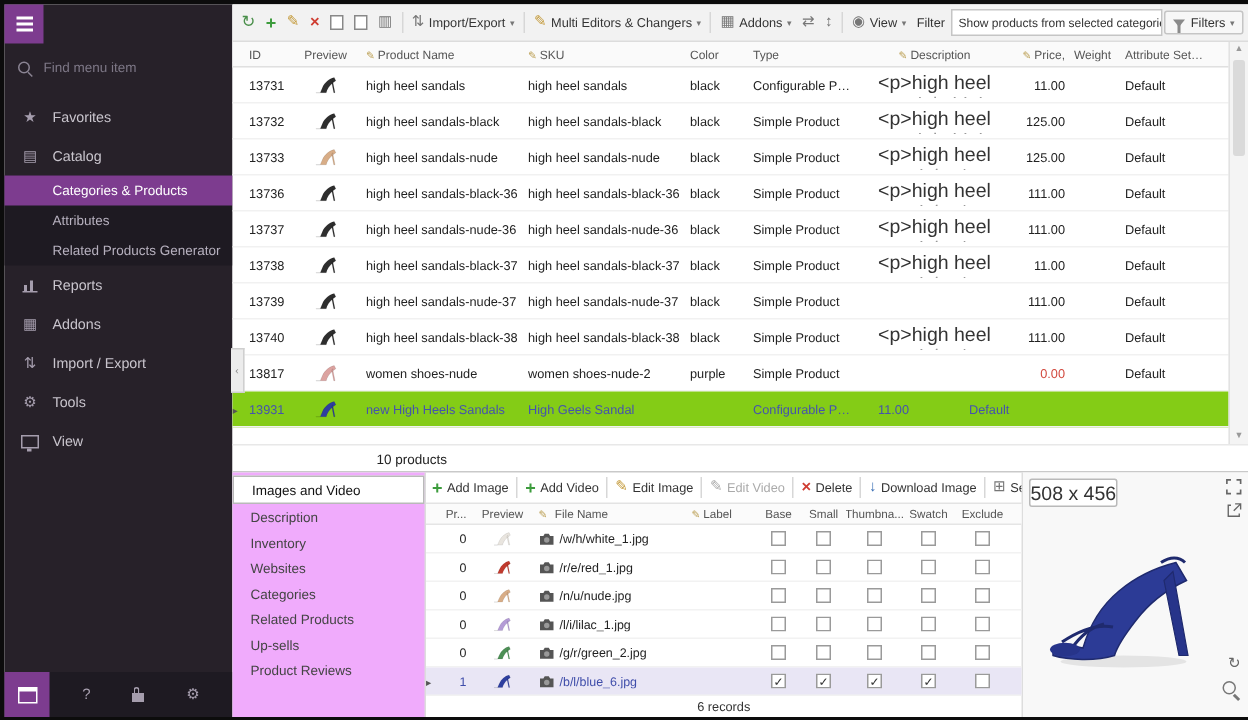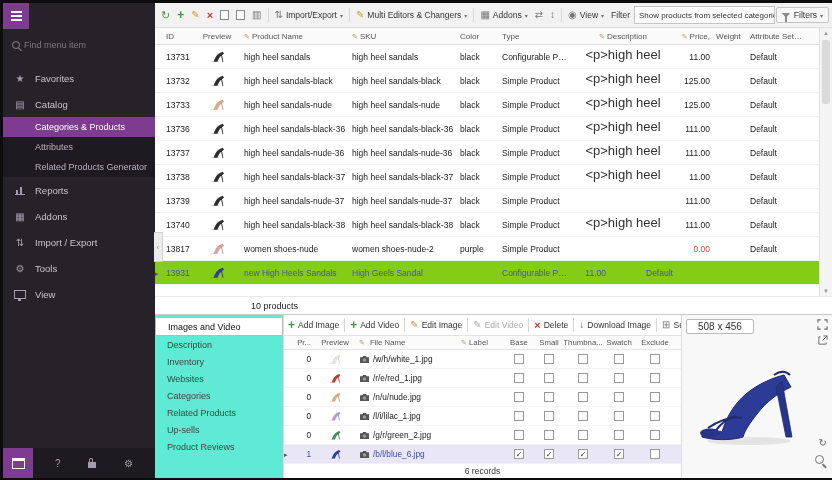--- a/index.html
+++ b/index.html
@@ -7,21 +7,21 @@
        font-family:"Liberation Sans",sans-serif;overflow:hidden;position:relative}
   .app{width:100%;height:100%;display:flex;background:#fff}
   button{background:none;border:none;padding:0;margin:0;font:inherit;color:inherit;display:inline-flex;align-items:center;gap:3px;cursor:pointer}
   .c{padding:0 3px;overflow:hidden;white-space:nowrap;text-overflow:ellipsis;flex-shrink:0;box-sizing:border-box}
 
   
   .sidebar{width:152px;min-width:152px;background:#272129;color:#c9c5cd;font-size:9.5px;display:flex;flex-direction:column}
   .sb-top{height:26px;display:flex;align-items:center}
   .sb-burger{width:26px;height:26px;background:#7d3c8f;justify-content:center}
   .i-burger{width:11px;height:1.5px;background:#fff;box-shadow:0 4px 0 #fff,0 -4px 0 #fff;display:block}
-  .sb-search{height:24px;display:flex;align-items:center;gap:2px;padding:0 9px;margin-top:4px}
+  .sb-search{height:24px;display:flex;align-items:center;gap:7px;padding:0 9px;margin-top:4px}
   .i-search{width:6px;height:6px;border:1.3px solid #8b8493;border-radius:50%;position:relative;flex-shrink:0}
   .i-search::after{content:"";position:absolute;right:-3px;bottom:-2px;width:4px;height:1.3px;background:#8b8493;transform:rotate(45deg)}
   .sb-search-input{background:transparent;border:none;outline:none;color:#c9c5cd;font-size:9px;width:100px}
   .sb-search-input::placeholder{color:#7e7887}
   .sb-menu{margin-top:8px;display:flex;flex-direction:column}
   .sb-item{height:26px;display:flex;align-items:center;gap:9px;padding:0 11px;cursor:pointer}
   .sb-item .ico{width:12px;display:flex;justify-content:center;color:#a59dad;font-size:10px;flex-shrink:0}
   .sb-subwrap{background:#1e1a22}
   .sb-sub{height:20px;display:flex;align-items:center;padding-left:32px;font-size:9px;color:#b7b1bf;cursor:pointer}
   .sb-sub.active{background:#7d3c8f;color:#fff}
@@ -89,21 +89,21 @@
   .shoe{width:17px;height:17px}
   .shoe path{stroke:#00000026;stroke-width:0.8}
   .vscroll{position:absolute;right:0;top:0;bottom:0;width:12px;background:#f4f4f4;border-left:1px solid #e2e2e2}
   .varrow{height:10px;display:flex;align-items:center;justify-content:center;font-size:6px;color:#999}
   .varrow.down{position:absolute;bottom:0;left:0;right:0}
   .vthumb{position:absolute;top:12px;left:2px;right:2px;height:64px;background:#dadada;border-radius:2px}
   .pfooter{height:17px;min-height:17px;display:flex;align-items:center;font-size:9px;color:#222;padding-left:96px}
 
   
   .bottom{flex:1;display:flex;border-top:1px solid #c9c9c9;min-height:0}
-  .tabs{width:128px;min-width:128px;background:#5eead4;border-right:1px solid #ddd;padding-top:2px}
+  .tabs{width:128px;min-width:128px;background:#f0abfc;border-right:1px solid #ddd;padding-top:2px}
   .tab{height:17px;display:flex;align-items:center;padding-left:12px;font-size:9px;color:#444;cursor:pointer}
   .tab[data-active="true"]{background:#fff;border:1px solid #b9b9b9;color:#111}
   .mid{flex:1;display:flex;flex-direction:column;min-width:0;border-right:1px solid #ddd}
   .dtoolbar{display:flex;align-items:center;gap:3px;height:20px;min-height:20px;padding:0 4px;border-bottom:1px solid #e3e3e3;font-size:8.5px;color:#333;overflow:hidden}
   .dtoolbar button{white-space:nowrap}
   .dtoolbar .disabled span{color:#aaa}
   .dgrid-head{display:flex;height:14px;align-items:center;font-size:7.8px;color:#555;border-bottom:1px solid #e5e5e5;background:#fbfbfb}
   .d-sel{width:10px;padding:0}
   .d-pr{width:20px;text-align:right}
   .d-prev{width:42px;display:flex;justify-content:center;align-items:center}
@@ -115,21 +115,21 @@
   .drow[data-selected="true"]{background:#e9e6f5;color:#3f4daa}
   .drow[data-selected="true"] .d-sel::after{content:"▸";font-size:7px;color:#555}
   .shoe.s{width:14px;height:14px}
   .cam{width:11px;height:9px;flex-shrink:0}
   .cb{width:10px;height:10px;border:1px solid #9a9a9a;background:#fff;display:inline-flex;align-items:center;justify-content:center;font-size:8px;color:#333;box-sizing:border-box}
   .cb[data-checked="true"]::after{content:"✓"}
   .dfooter{height:15px;display:flex;align-items:center;justify-content:center;font-size:8.5px;color:#333;margin-top:auto}
 
   
   .preview-panel{width:150px;min-width:150px;background:#f8f8f8;position:relative}
-  .dim-chip{position:absolute;top:4px;left:4px;background:#fff;border:1px solid #b9b9b9;font-size:10px;color:#333;padding:1px 11px;border-radius:2px;z-index:2}
+  .dim-chip{position:absolute;top:4px;left:4px;background:#fff;border:1px solid #b9b9b9;font-size:13px;color:#333;padding:1px 0;border-radius:2px;z-index:2}
   .pv-ic{position:absolute;right:4px;width:11px;height:11px;cursor:pointer}
   .pv-ic.fs{top:4px}
   .pv-ic.ext{top:20px}
   .big-shoe{position:absolute;top:22px;left:12px}
   .pv-rot{position:absolute;right:5px;bottom:30px;font-size:10px;color:#666;cursor:pointer}
   .i-zoom{width:7px;height:7px;border:1.5px solid #777;border-radius:50%;position:relative;display:inline-block}
   .i-zoom::after{content:"";position:absolute;right:-4px;bottom:-3px;width:5px;height:1.5px;background:#777;transform:rotate(45deg)}
   .pv-zoom{position:absolute;right:8px;bottom:10px;cursor:pointer}
 
   .splitter{position:absolute;left:154px;top:232px;width:8px;height:28px;background:#ececec;border:1px solid #cfcfcf;border-left:none;display:flex;align-items:center;justify-content:center;font-size:7px;color:#888;z-index:5;cursor:pointer}

